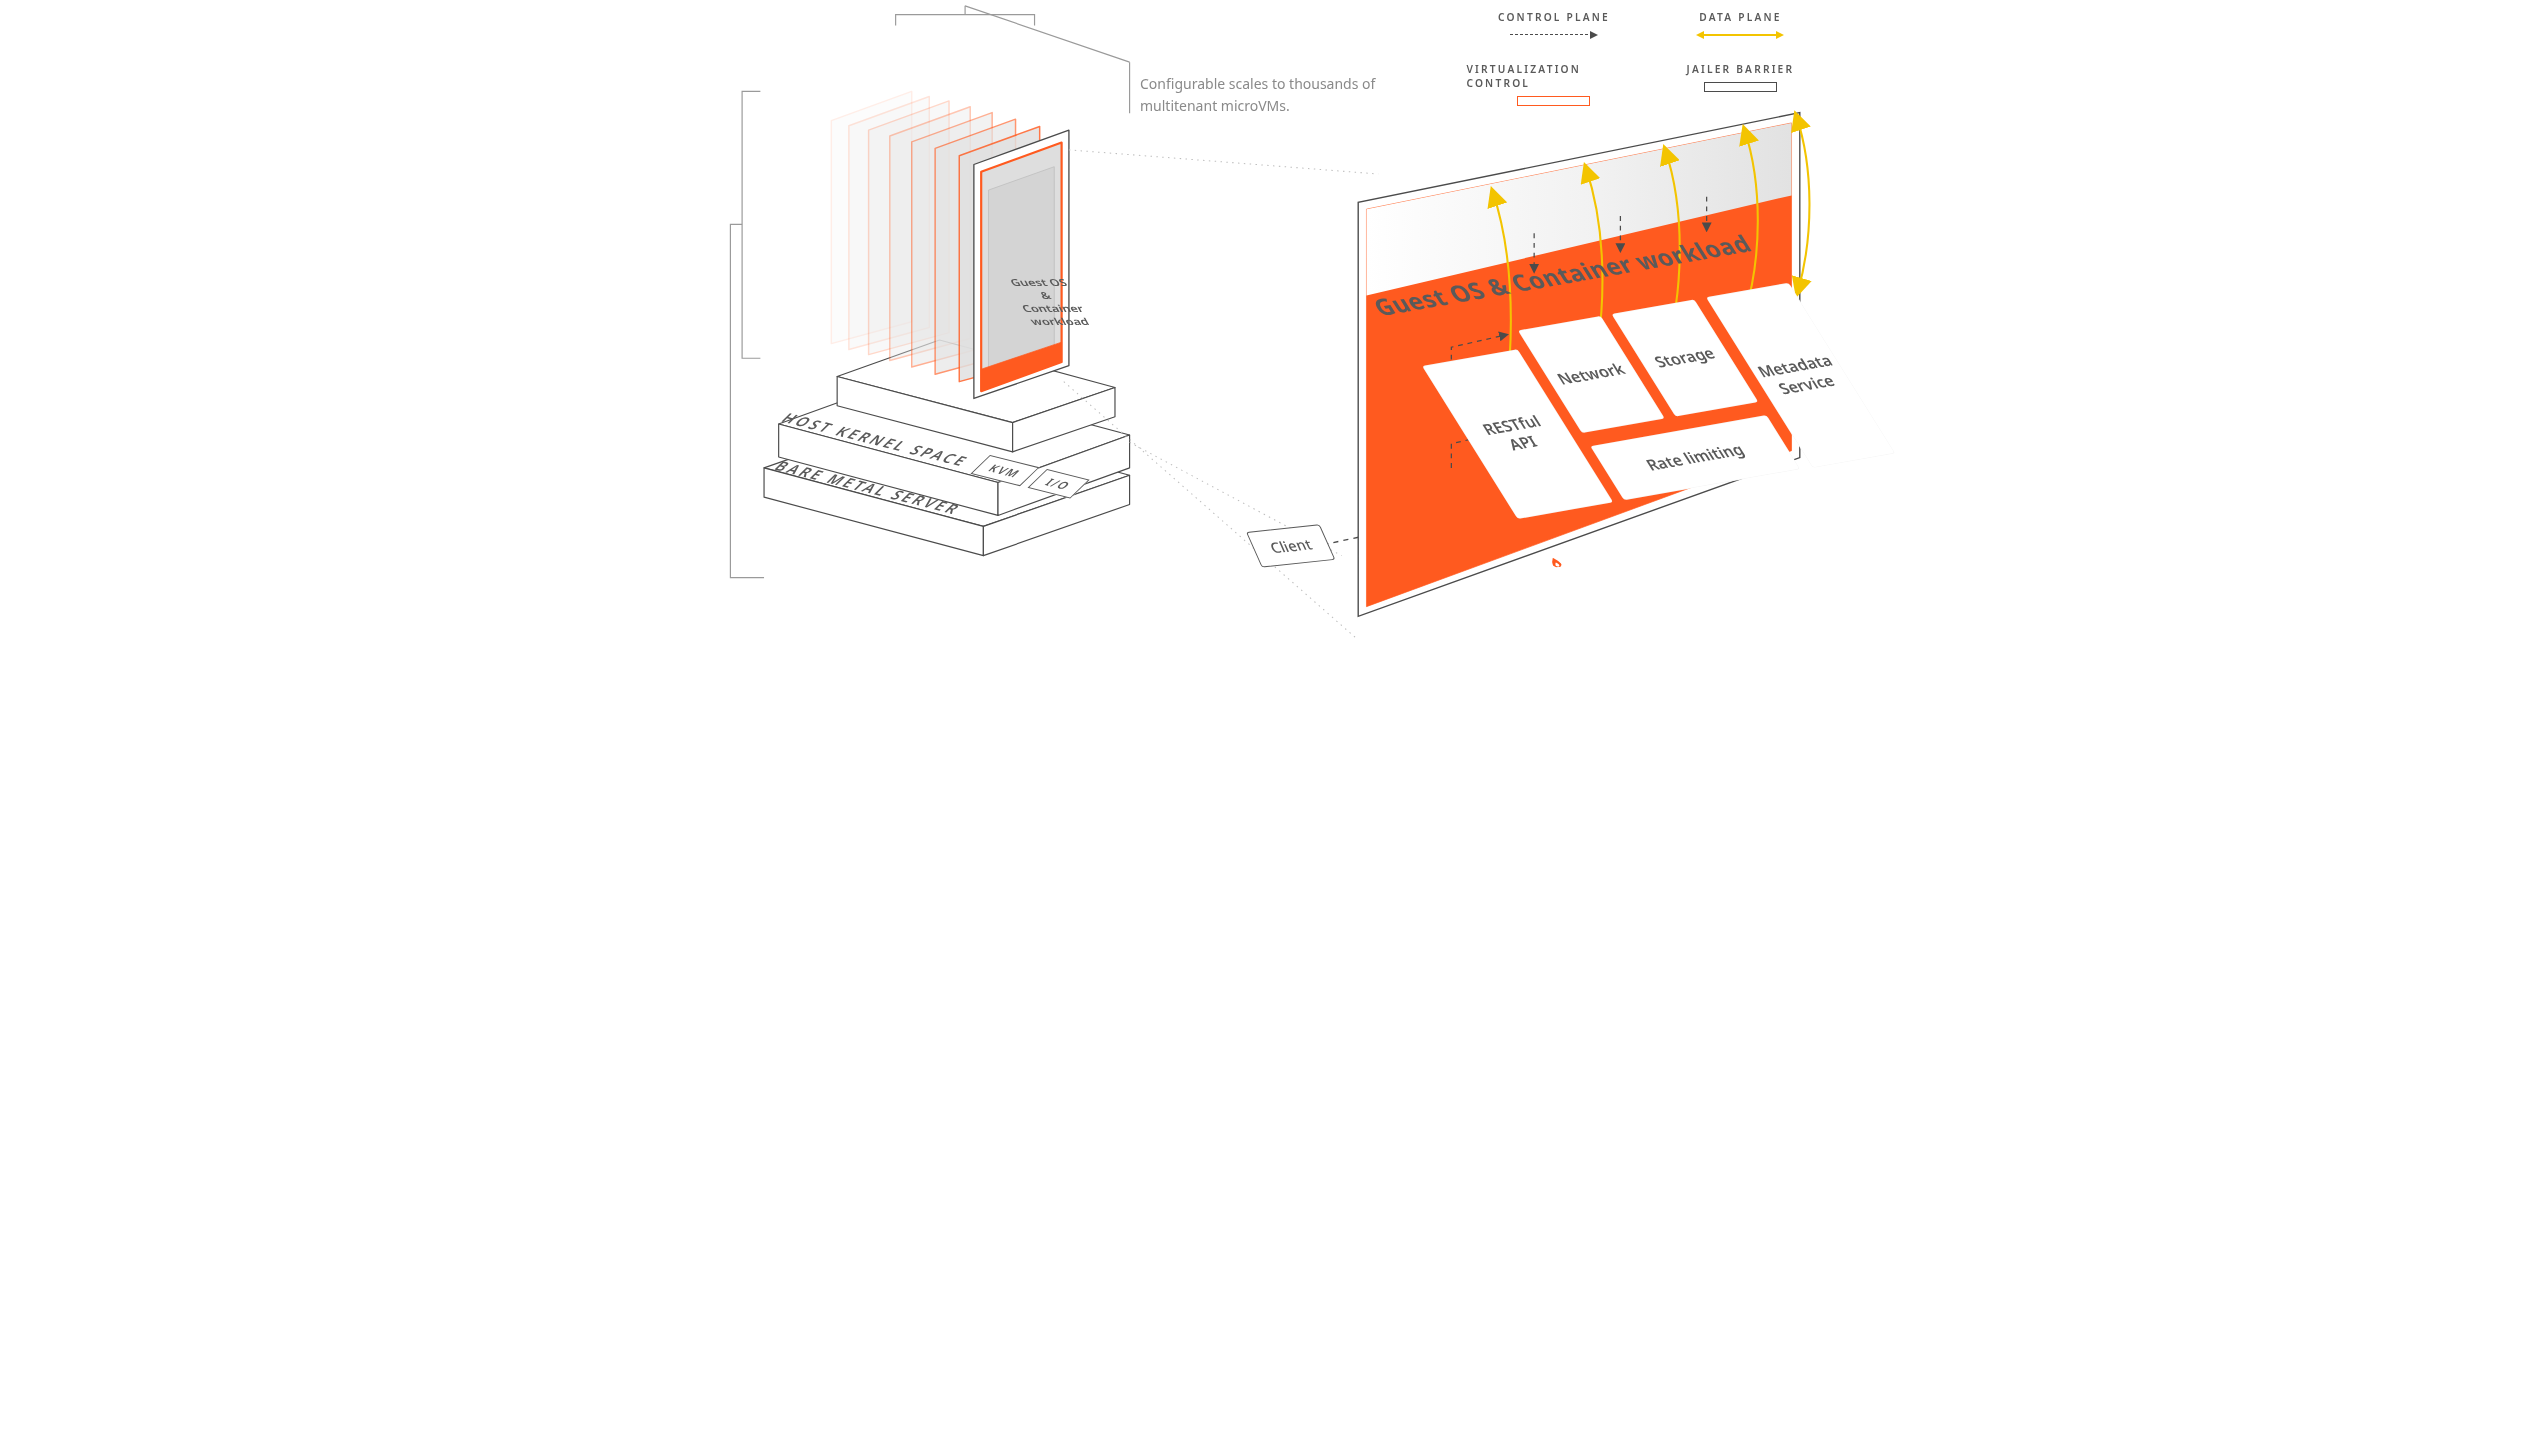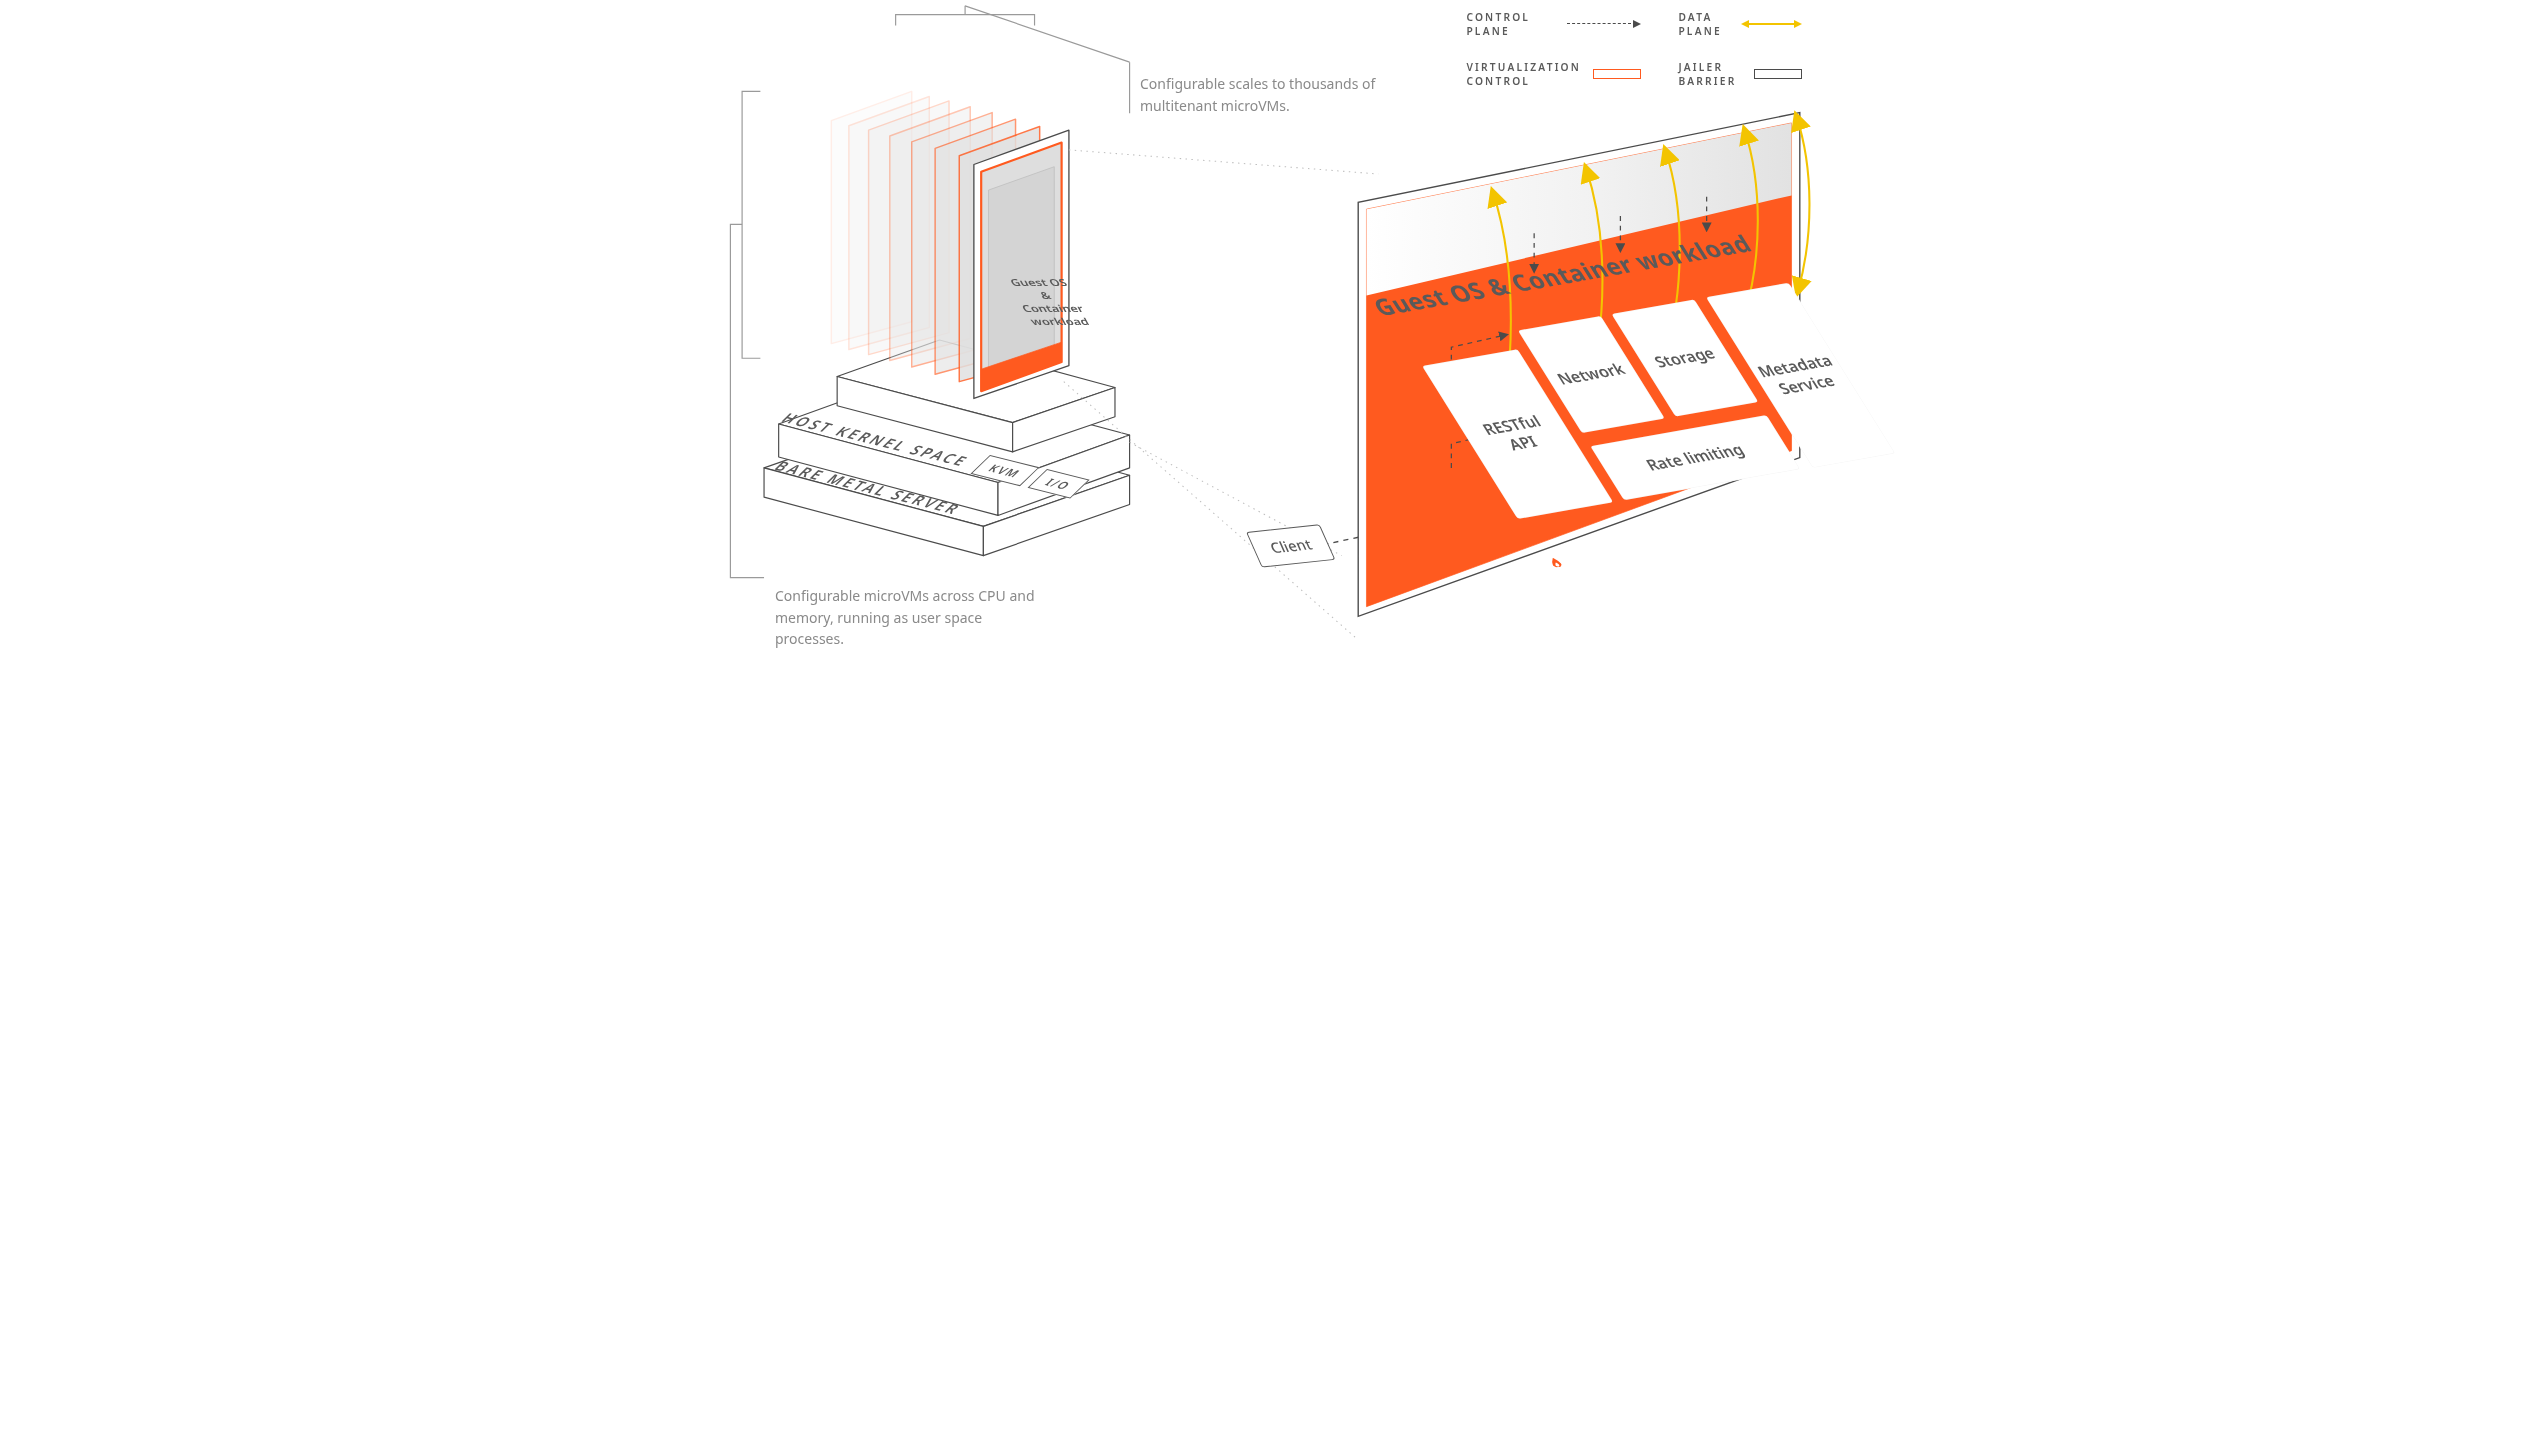--- a/index.html
+++ b/index.html
@@ -19,21 +19,21 @@
     -webkit-font-smoothing:antialiased;
   }
   .stage{position:relative;width:1097px;height:658px;margin:0 auto;}
 
   
   .legend{
     position:absolute;top:10.2px;right:14.6px;
     display:grid;grid-template-columns:175px 124px;column-gap:37px;row-gap:22px;
     font-size:10.2px;letter-spacing:2.2px;font-weight:600;color:var(--ink);
   }
-  .legend .item{display:flex;flex-direction:row;align-items:center;gap:5.8px;}
+  .legend .item{display:flex;flex-direction:column;align-items:center;gap:5.8px;}
   .lg-swatch{width:73px;height:10.2px;box-sizing:border-box;}
   .sw-virt{border:1.5px solid var(--orange);background:#fff;}
   .sw-jail{border:1.5px solid var(--line);background:#fff;}
   .lg-arrow{position:relative;width:88px;height:10.2px;}
   .lg-arrow.dashed::before{
     content:"";position:absolute;left:0;right:10.2px;top:4.4px;height:0;
     border-top:1.5px dashed var(--line);
   }
   .lg-arrow.dashed::after{
     content:"";position:absolute;right:0;top:0.7px;width:0;height:0;
@@ -155,21 +155,20 @@
       <span>VIRTUALIZATION CONTROL</span>
       <span class="lg-swatch sw-virt"></span>
     </div>
     <div class="item">
       <span>JAILER BARRIER</span>
       <span class="lg-swatch sw-jail"></span>
     </div>
   </div>
 
   <div class="annot annot-top">Configurable scales to thousands of multitenant microVMs.</div>
-  <div class="annot annot-bot">Configurable microVMs across CPU and memory, running as user space processes.</div>
 
   <svg class="left-svg" viewBox="0 0 760 900">
     <defs>
       <linearGradient id="fadeo" x1="0" x2="1" y1="0" y2="0">
         <stop offset="0" stop-color="#ff5a1f" stop-opacity="0"></stop>
         <stop offset="1" stop-color="#ff5a1f" stop-opacity=".85"></stop>
       </linearGradient>
     </defs>
 
     <g stroke="#4b4b4b" stroke-width="1.6" fill="#fff" stroke-linejoin="round">

